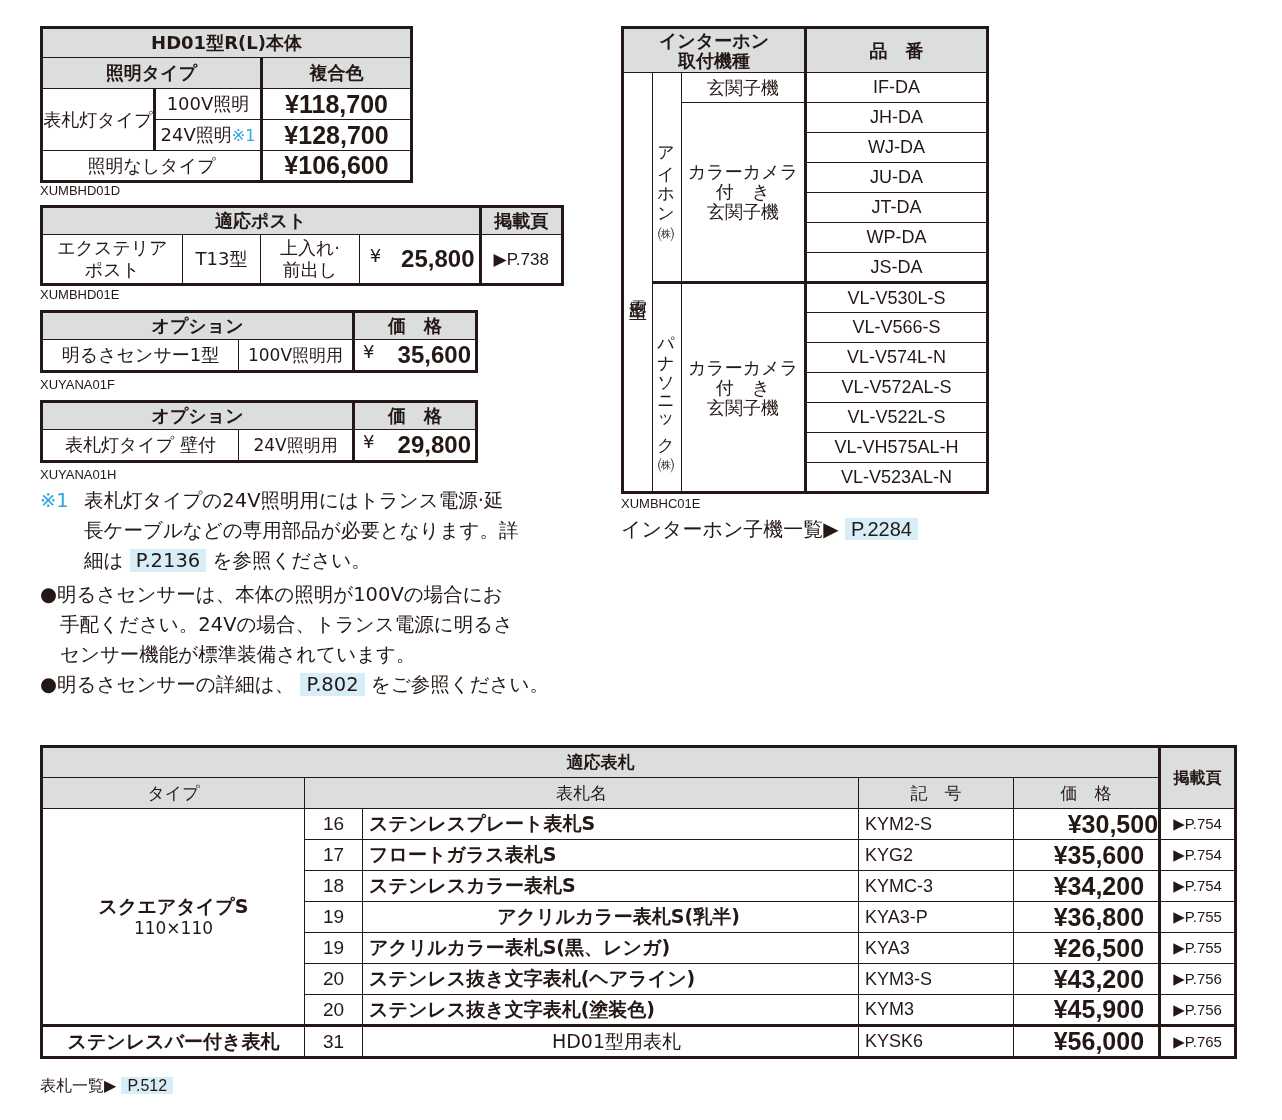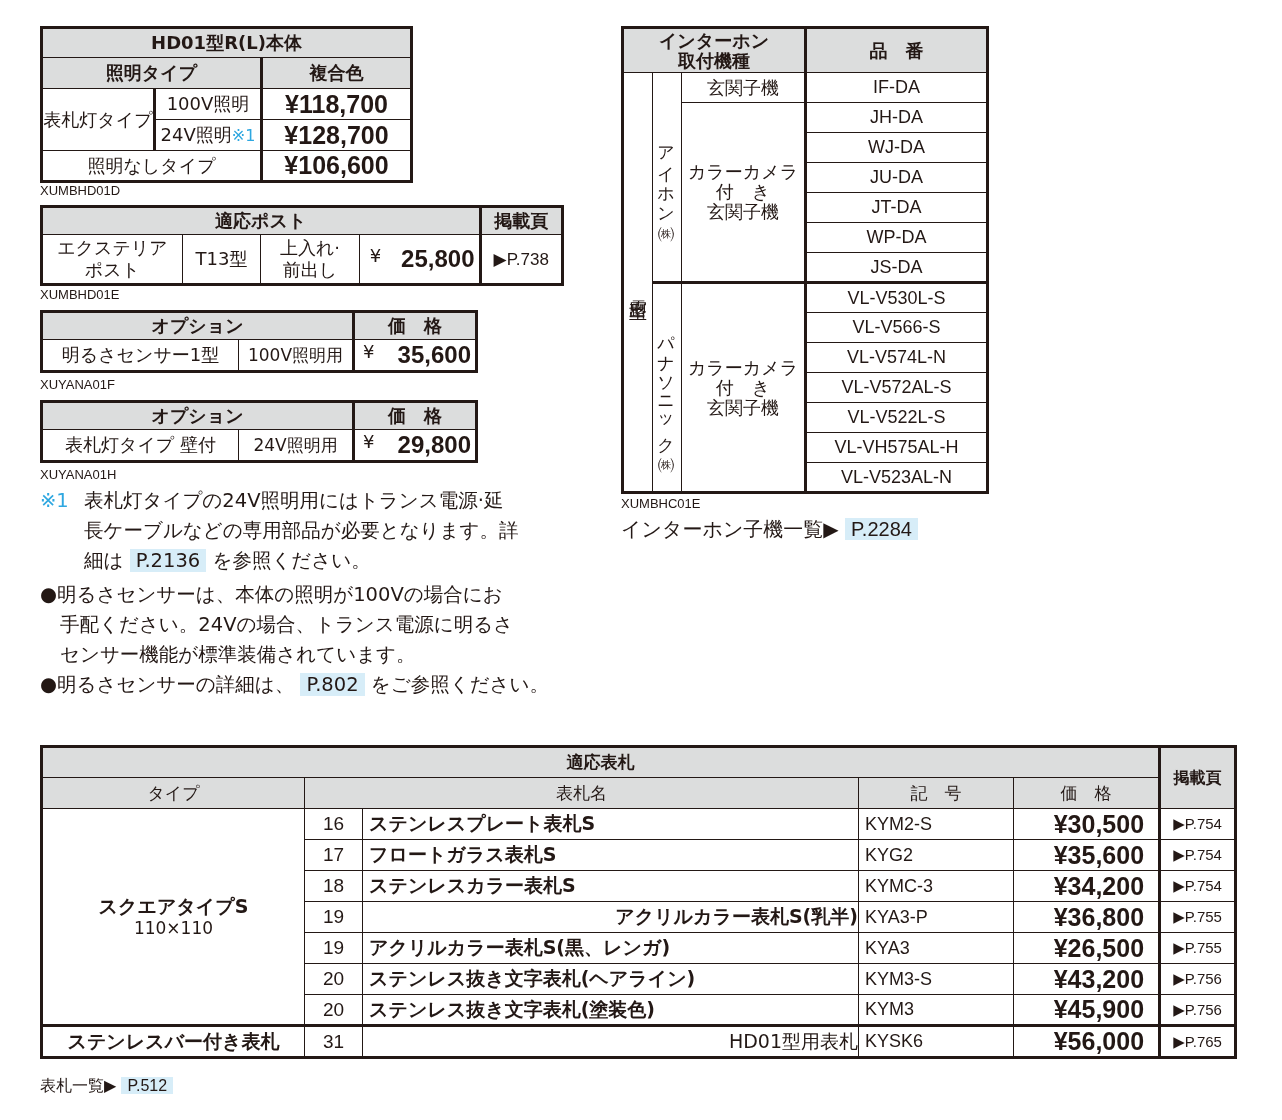--- a/index.html
+++ b/index.html
@@ -267,40 +267,40 @@
   </tr>
 
   <tr style="height:31px">
     <td rowspan="7" class="b" style="line-height:22px; border-bottom:3px solid #231815;">
       <div class="bold">スクエアタイプS</div>
       <div style="font-size:17px;">110×110</div>
     </td>
     <td class="b pg">16</td>
     <td class="b bold" style="text-align:left; padding-left:6px;">ステンレスプレート表札S</td>
     <td class="b pg" style="text-align:left; padding-left:6px; font-size:18px;">KYM2-S</td>
-    <td class="b price" style="text-align:right; padding-right:14px; font-size:25px; border-right:3px solid #231815;">¥30,500</td>
+    <td class="b price" style="text-align:right; font-size:25px; border-right:3px solid #231815;">¥30,500</td>
     <td class="b pg" style="font-size:15px;">▶P.754</td>
   </tr>
   <tr style="height:31px">
     <td class="b pg">17</td>
     <td class="b bold" style="text-align:left; padding-left:6px;margin-top:28px;">フロートガラス表札S</td>
     <td class="b pg" style="text-align:left; padding-left:6px; font-size:18px;">KYG2</td>
     <td class="b price" style="text-align:right; padding-right:14px; font-size:25px; border-right:3px solid #231815;">¥35,600</td>
     <td class="b pg" style="font-size:15px;">▶P.754</td>
   </tr>
   <tr style="height:31px">
     <td class="b pg">18</td>
     <td class="b bold" style="text-align:left; padding-left:6px;">ステンレスカラー表札S</td>
     <td class="b pg" style="text-align:left; padding-left:6px; font-size:18px;">KYMC-3</td>
     <td class="b price" style="text-align:right; padding-right:14px; font-size:25px; border-right:3px solid #231815;">¥34,200</td>
     <td class="b pg" style="font-size:15px;">▶P.754</td>
   </tr>
   <tr style="height:31px">
     <td class="b pg">19</td>
-    <td class="b bold" style="text-align:right; padding-left:16px;">アクリルカラー表札S(乳半)</td>
+    <td class="b bold" style="text-align:center; padding-left:16px;">アクリルカラー表札S(乳半)</td>
     <td class="b pg" style="text-align:left; padding-left:6px; font-size:18px;">KYA3-P</td>
     <td class="b price" style="text-align:right; padding-right:14px; font-size:25px; border-right:3px solid #231815;">¥36,800</td>
     <td class="b pg" style="font-size:15px;">▶P.755</td>
   </tr>
   <tr style="height:31px">
     <td class="b pg">19</td>
     <td class="b bold" style="text-align:left; padding-left:6px;">アクリルカラー表札S(黒、レンガ)</td>
     <td class="b pg" style="text-align:left; padding-left:6px; font-size:18px;">KYA3</td>
     <td class="b price" style="text-align:right; padding-right:14px; font-size:25px; border-right:3px solid #231815;">¥26,500</td>
     <td class="b pg" style="font-size:15px;">▶P.755</td>
@@ -315,21 +315,21 @@
   <tr style="height:31px">
     <td class="b pg" style="border-bottom:3px solid #231815;">20</td>
     <td class="b bold" style="text-align:left; padding-left:6px; border-bottom:3px solid #231815;">ステンレス抜き文字表札(塗装色)</td>
     <td class="b pg" style="text-align:left; padding-left:6px; font-size:18px; border-bottom:3px solid #231815;">KYM3</td>
     <td class="b price" style="text-align:right; padding-right:14px; font-size:25px; border-right:3px solid #231815; border-bottom:3px solid #231815;">¥45,900</td>
     <td class="b pg" style="font-size:15px; border-bottom:3px solid #231815;">▶P.756</td>
   </tr>
   <tr style="height:31px">
     <td class="b bold">ステンレスバー付き表札</td>
     <td class="b pg">31</td>
-    <td class="b" style="text-align:right; padding-left:12px;">HD01型用表札</td>
+    <td class="b" style="text-align:center; padding-left:12px;">HD01型用表札</td>
     <td class="b pg" style="text-align:left; padding-left:6px; font-size:18px;">KYSK6</td>
     <td class="b price" style="text-align:right; padding-right:14px; font-size:25px; border-right:3px solid #231815;">¥56,000</td>
     <td class="b pg" style="font-size:15px;">▶P.765</td>
   </tr>
 </tbody>
   </table>
 <div class="abs" style="left:40px; top:1076px; font-size:16px;">
   <span>表札一覧▶</span>
   <span class="hl pg">P.512</span>
 </div>

